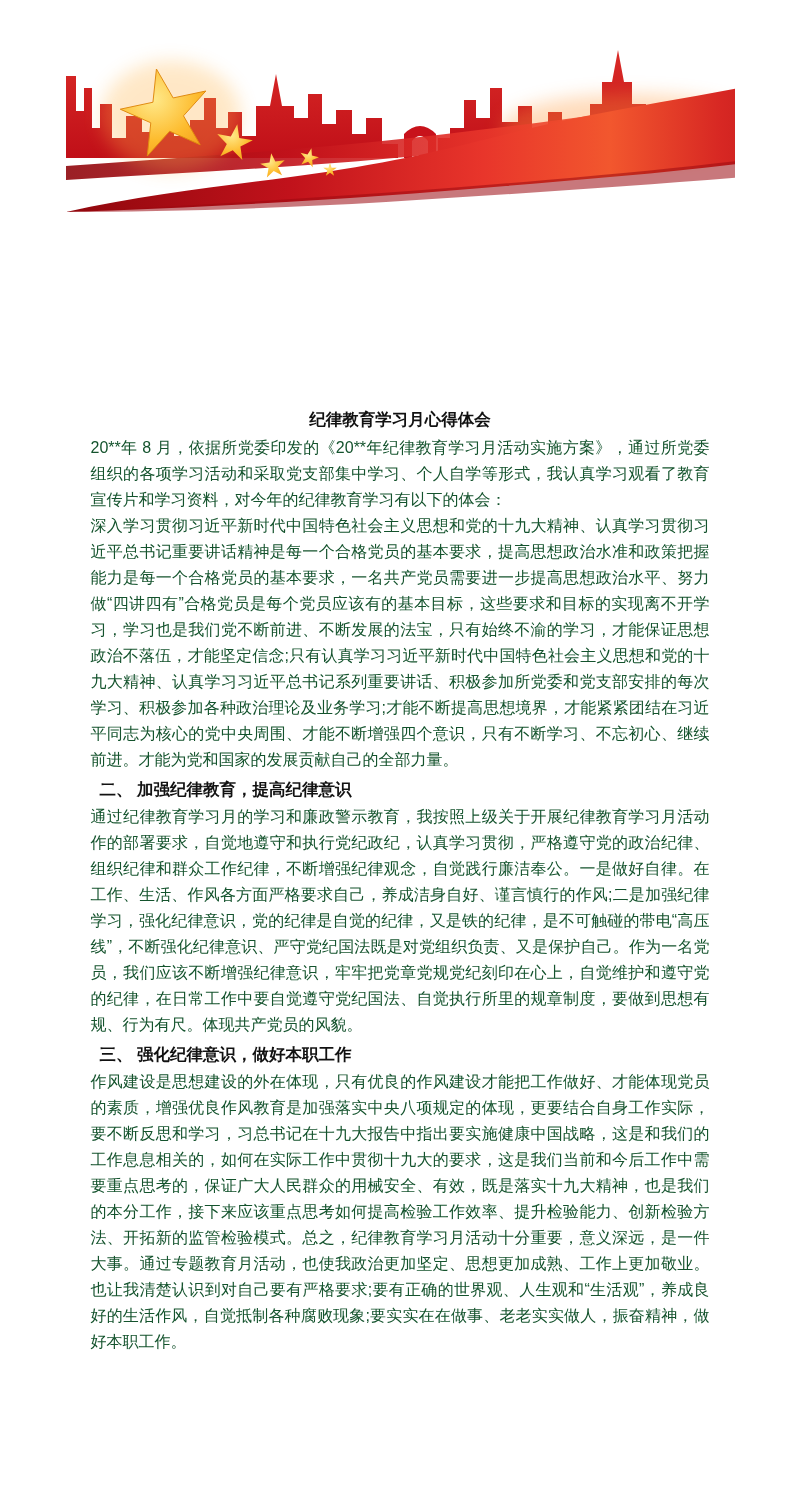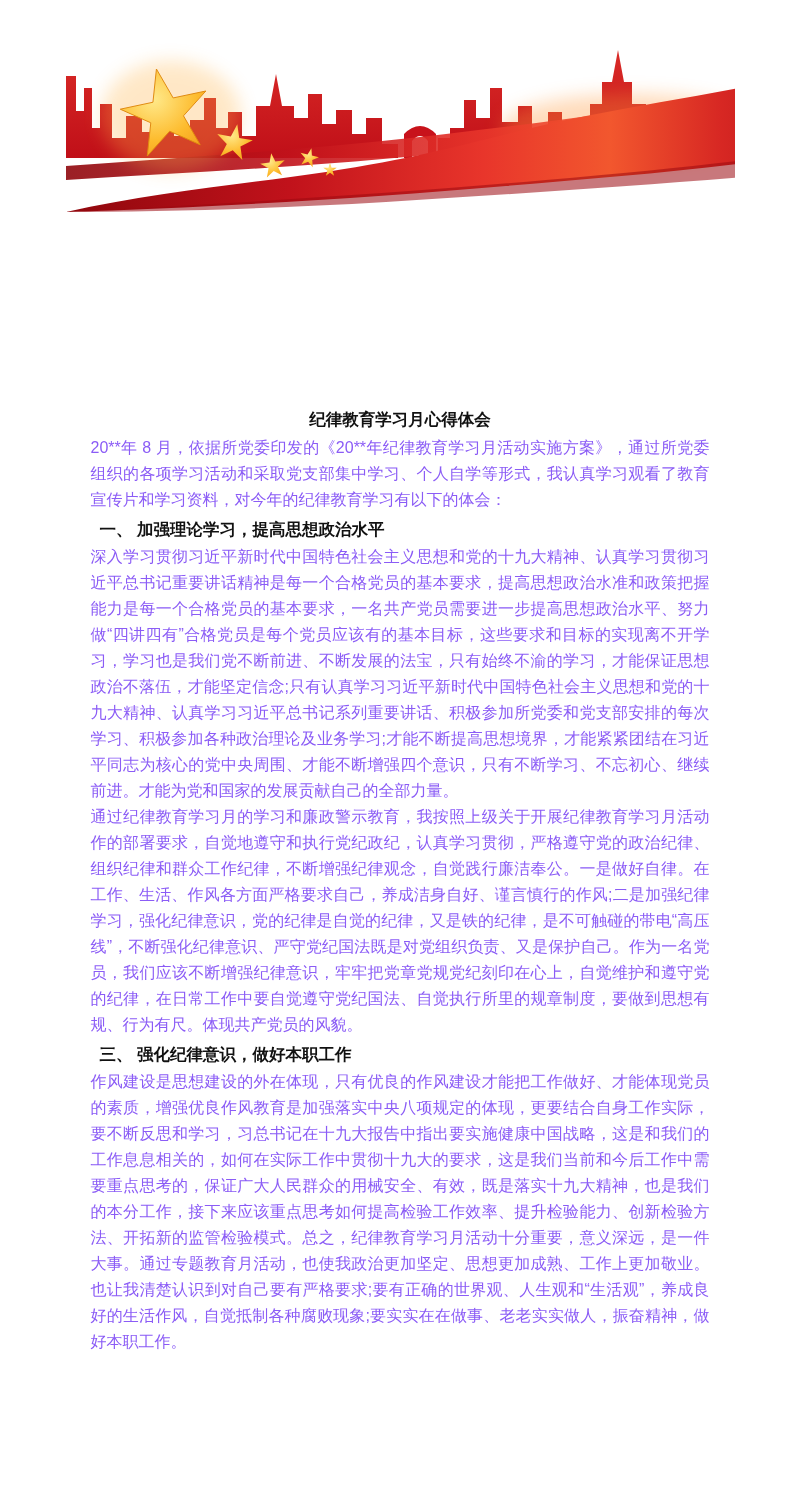--- a/index.html
+++ b/index.html
@@ -25,21 +25,21 @@
     text-align:center;
     margin:0 0 3px 0;
     line-height:26px;
     color:#111;
   }
   .para{
     margin:0;
     font-size:16px;
     line-height:26px;
     text-align:justify;
-    color:#8b5cf6;
+    color:#14532d;
     word-break:break-all;
   }
   .sec-heading{
     font-size:16.5px;
     font-weight:700;
     line-height:27px;
     margin:3px 0 1px 0;
     padding-left:9px;
     color:#111;
   }
@@ -98,22 +98,22 @@
       <use href="#star" transform="translate(264,154) rotate(0) scale(7)" fill="url(#starG)"></use>
     </g>
   </svg>
 
   <div class="content">
 
     <div class="doc-title">纪律教育学习月心得体会</div>
 
     <p class="para">20**年 8 月，依据所党委印发的《20**年纪律教育学习月活动实施方案》，通过所党委组织的各项学习活动和采取党支部集中学习、个人自学等形式，我认真学习观看了教育宣传片和学习资料，对今年的纪律教育学习有以下的体会：</p>
 
-    <div class="sec-heading">一、 加强理论学习，提高思想政治水平</div>
     <p class="para">深入学习贯彻习近平新时代中国特色社会主义思想和党的十九大精神、认真学习贯彻习近平总书记重要讲话精神是每一个合格党员的基本要求，提高思想政治水准和政策把握能力是每一个合格党员的基本要求，一名共产党员需要进一步提高思想政治水平、努力做“四讲四有”合格党员是每个党员应该有的基本目标，这些要求和目标的实现离不开学习，学习也是我们党不断前进、不断发展的法宝，只有始终不渝的学习，才能保证思想政治不落伍，才能坚定信念;只有认真学习习近平新时代中国特色社会主义思想和党的十九大精神、认真学习习近平总书记系列重要讲话、积极参加所党委和党支部安排的每次学习、积极参加各种政治理论及业务学习;才能不断提高思想境界，才能紧紧团结在习近平同志为核心的党中央周围、才能不断增强四个意识，只有不断学习、不忘初心、继续前进。才能为党和国家的发展贡献自己的全部力量。</p>
 
+    <div class="sec-heading">二、 加强纪律教育，提高纪律意识</div>
     <p class="para">通过纪律教育学习月的学习和廉政警示教育，我按照上级关于开展纪律教育学习月活动作的部署要求，自觉地遵守和执行党纪政纪，认真学习贯彻，严格遵守党的政治纪律、组织纪律和群众工作纪律，不断增强纪律观念，自觉践行廉洁奉公。一是做好自律。在工作、生活、作风各方面严格要求自己，养成洁身自好、谨言慎行的作风;二是加强纪律学习，强化纪律意识，党的纪律是自觉的纪律，又是铁的纪律，是不可触碰的带电“高压线”，不断强化纪律意识、严守党纪国法既是对党组织负责、又是保护自己。作为一名党员，我们应该不断增强纪律意识，牢牢把党章党规党纪刻印在心上，自觉维护和遵守党的纪律，在日常工作中要自觉遵守党纪国法、自觉执行所里的规章制度，要做到思想有规、行为有尺。体现共产党员的风貌。</p>
 
     <div class="sec-heading">三、 强化纪律意识，做好本职工作</div>
     <p class="para">作风建设是思想建设的外在体现，只有优良的作风建设才能把工作做好、才能体现党员的素质，增强优良作风教育是加强落实中央八项规定的体现，更要结合自身工作实际，要不断反思和学习，习总书记在十九大报告中指出要实施健康中国战略，这是和我们的工作息息相关的，如何在实际工作中贯彻十九大的要求，这是我们当前和今后工作中需要重点思考的，保证广大人民群众的用械安全、有效，既是落实十九大精神，也是我们的本分工作，接下来应该重点思考如何提高检验工作效率、提升检验能力、创新检验方法、开拓新的监管检验模式。总之，纪律教育学习月活动十分重要，意义深远，是一件大事。通过专题教育月活动，也使我政治更加坚定、思想更加成熟、工作上更加敬业。也让我清楚认识到对自己要有严格要求;要有正确的世界观、人生观和“生活观”，养成良好的生活作风，自觉抵制各种腐败现象;要实实在在做事、老老实实做人，振奋精神，做好本职工作。</p>
 
   </div>
 </div>
 
 </body></html>

